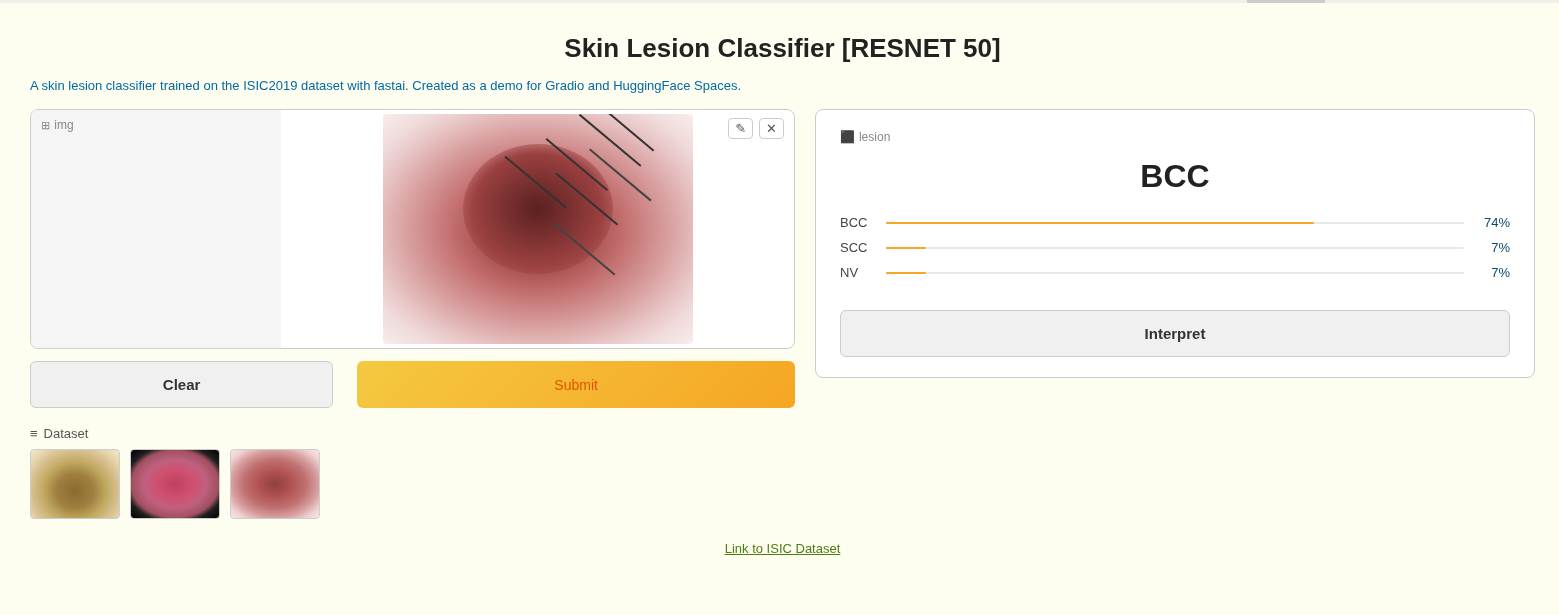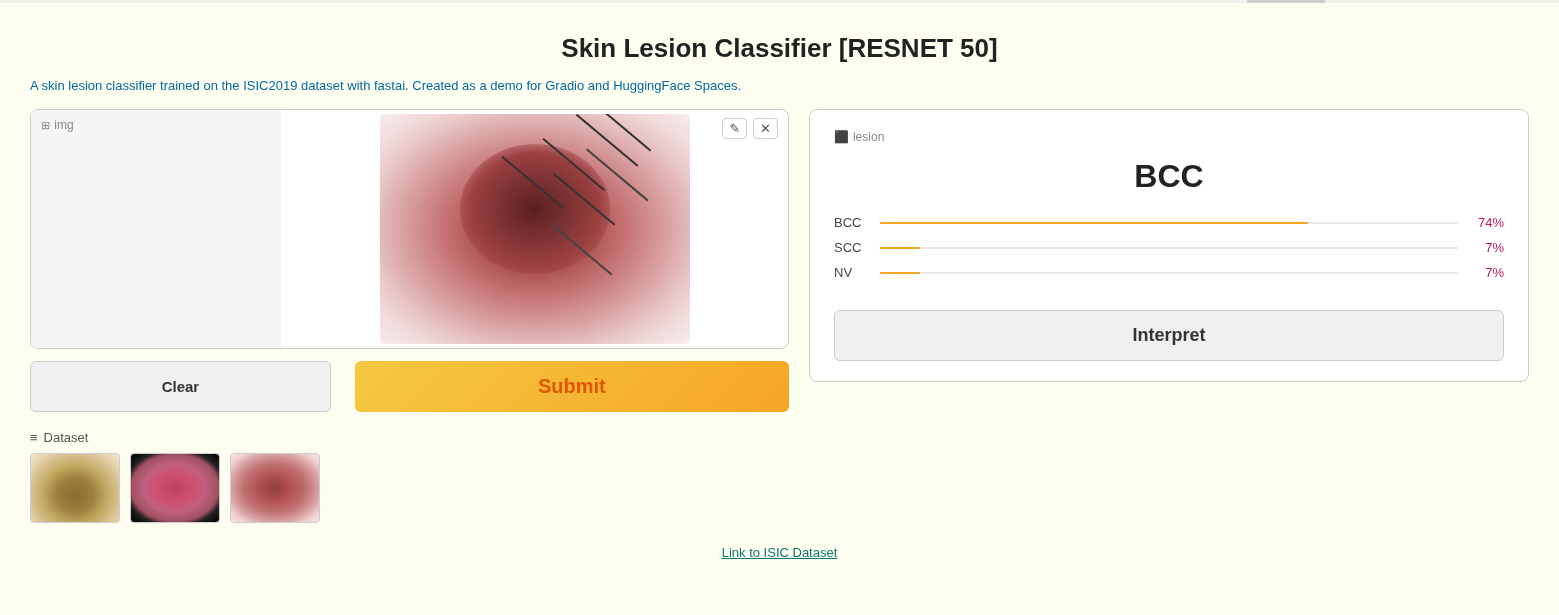--- a/index.html
+++ b/index.html
@@ -5,21 +5,21 @@
     * { box-sizing: border-box; margin: 0; padding: 0; }
     body {
       background-color: #fefef0;
       font-family: -apple-system, BlinkMacSystemFont, 'Segoe UI', sans-serif;
       color: #333;
       min-height: 615px;
       width: 1559px;
       overflow-x: hidden;
     }
     .page-wrapper {
-      padding: 20px 30px 20px 30px;
+      padding: 20px 24px 20px 30px;
       max-width: 1559px;
     }
     .page-title {
       text-align: center;
       font-size: 26px;
       font-weight: 600;
       margin-bottom: 14px;
       color: #222;
     }
     .page-subtitle {
@@ -138,22 +138,22 @@
       font-weight: 600;
       cursor: pointer;
       color: #333;
     }
     .btn-submit {
       flex: 1.5;
       padding: 14px;
       border: none;
       border-radius: 6px;
       background: linear-gradient(135deg, #f5c842 0%, #f5a623 100%);
-      font-size: 20px;
-      font-weight: 700;
+      font-size: 14px;
+      font-weight: 400;
       cursor: pointer;
       color: #e05500;
     }
     
     .examples-section {
       margin-top: 18px;
     }
     .examples-label {
       font-size: 13px;
       color: #555;
@@ -226,43 +226,43 @@
     }
     .bar-fill {
       height: 100%;
       border-radius: 2px;
       background: #f5a623;
     }
     .bar-pct {
       width: 36px;
       text-align: right;
       font-size: 13px;
-      color: #be185d;
+      color: #0c4a6e;
       flex-shrink: 0;
     }
     .interpret-btn {
       width: 100%;
       margin-top: 20px;
       padding: 14px;
       border: 1.5px solid #ccc;
       border-radius: 6px;
       background: #f0f0f0;
-      font-size: 18px;
+      font-size: 15px;
       font-weight: 600;
       cursor: pointer;
       color: #333;
     }
     
     .footer {
       text-align: center;
       margin-top: 22px;
       font-size: 13px;
     }
     .footer a {
-      color: #0f766e;
+      color: #4d7c0f;
       text-decoration: underline;
     }
     
     .top-bar {
       height: 3px;
       background: linear-gradient(to right, #f0f0e8 80%, #ccc 80%, #ccc 85%, #f0f0e8 85%);
       margin-bottom: 10px;
     }
   </style>
 </head>

